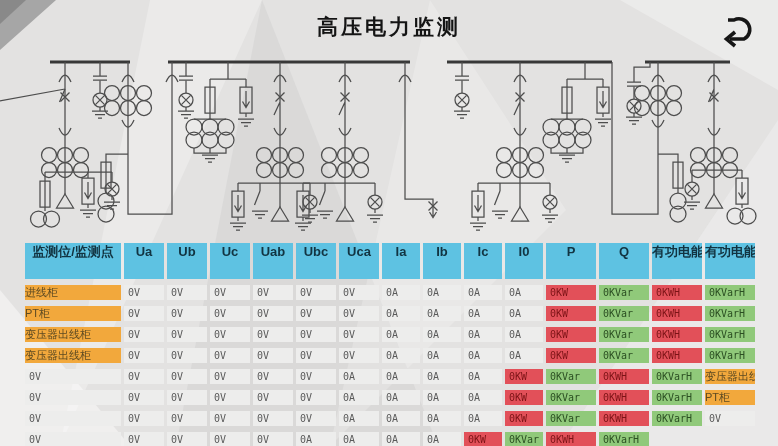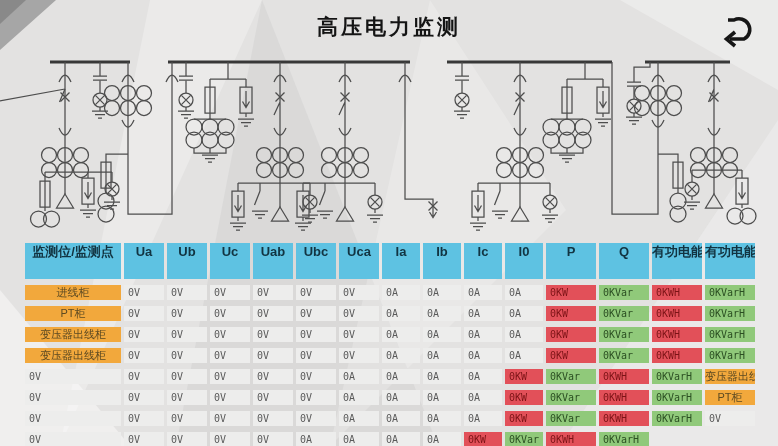--- a/index.html
+++ b/index.html
@@ -26,21 +26,21 @@
     column-gap:3px;row-gap:6px;
   }
   .cell{white-space:nowrap;overflow:hidden}
   .h{
     background:var(--c-header,#5ec2e2);color:#123442;font-size:13px;font-weight:bold;
     height:36px;line-height:18px;text-align:center;
   }
   .corner{letter-spacing:0}
   .lbl{
     background:var(--c-label,#f2a83c);color:#5d4a22;font-size:11px;
-    height:15px;line-height:15px;text-align:center;cursor:pointer;
+    height:15px;line-height:15px;cursor:pointer;
   }
   .val{
     font-family:"DejaVu Sans Mono","Liberation Mono",monospace;
     font-size:10px;height:15px;line-height:15px;padding-left:4px;
   }
   .gray{background:#ededec;color:#5a5a5a}
   .red{background:var(--c-red,#e25059);color:#7c1316}
   .green{background:var(--c-green,#90c97a);color:#2b4f22}
 </style>
 </head>

